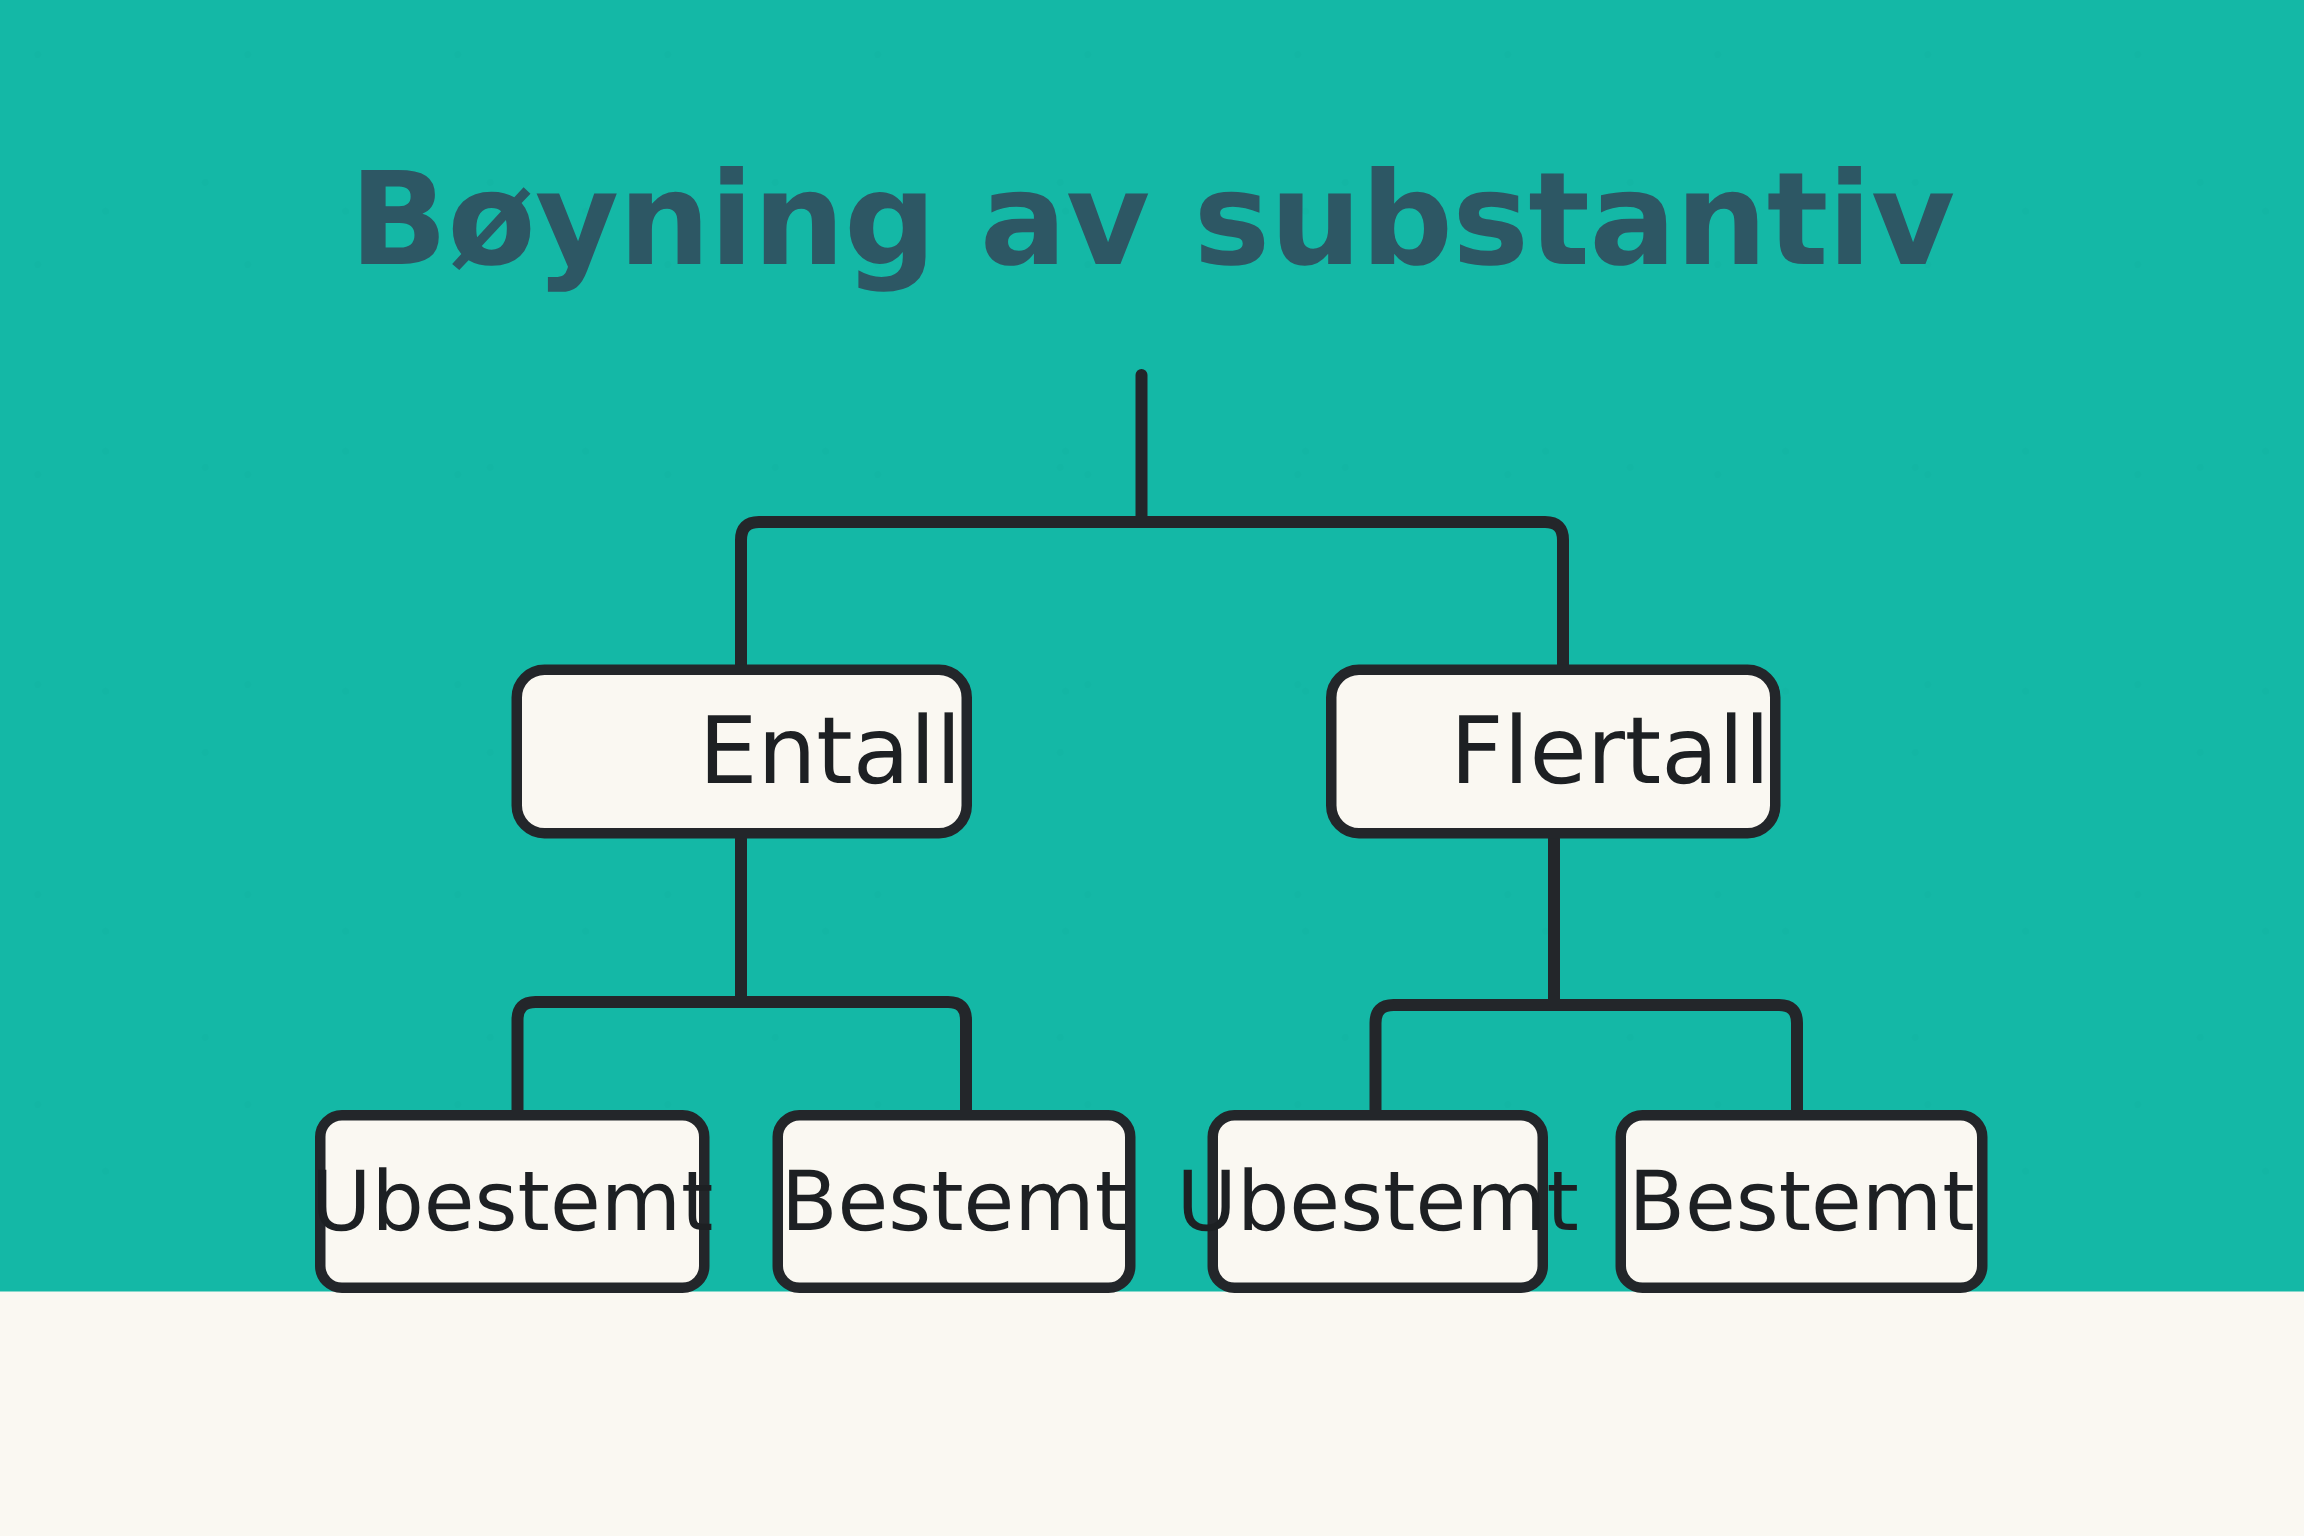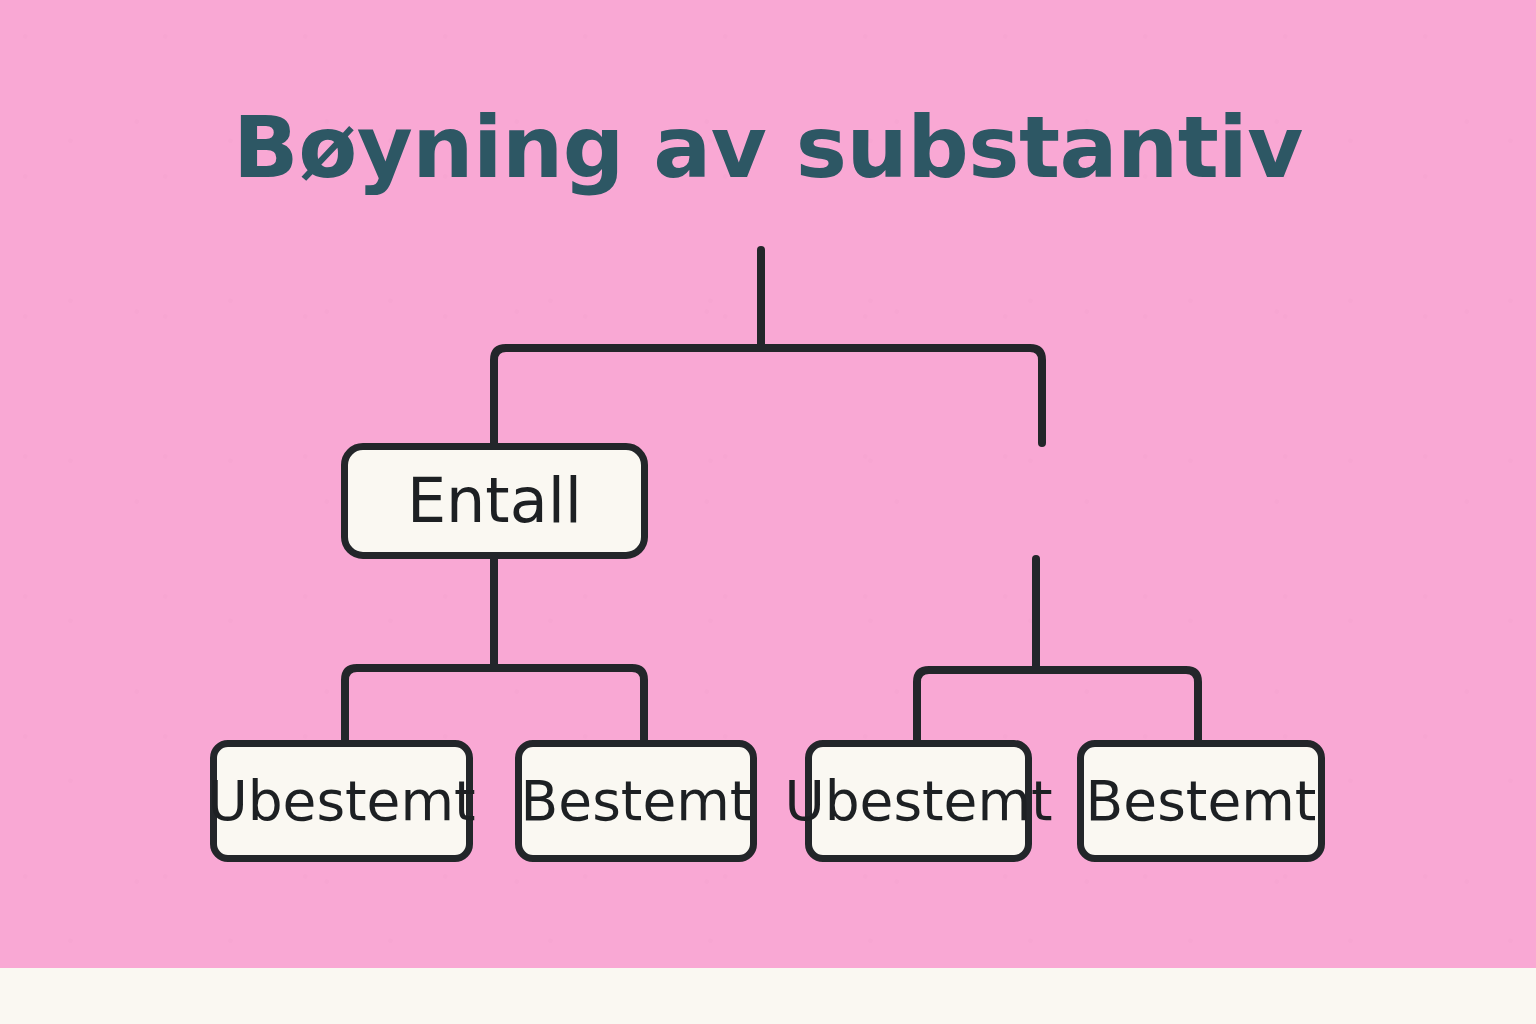--- a/index.html
+++ b/index.html
@@ -11,22 +11,22 @@
     width: 1536px;
     height: 1024px;
     background: #faf8f2;
     font-family: "DejaVu Sans", sans-serif;
     overflow: hidden;
   }
 
   #canvas {
     position: relative;
     width: 1536px;
-    height: 968px;
-    background: #f9a8d4;
+    height: 861px;
+    background: #14b8a6;
   }
 
   
   #paper-grain {
     position: absolute;
     inset: 0;
     pointer-events: none;
     background:
       radial-gradient(circle at 18% 26%, rgba(0,0,0,0.012) 0 2px, transparent 3px),
       radial-gradient(circle at 72% 64%, rgba(0,0,0,0.010) 0 2px, transparent 3px),
@@ -74,20 +74,21 @@
     font-weight: 400;
     line-height: 1;
     white-space: nowrap;
     user-select: none;
   }
 
   .node.level-1 {
     font-size: 62px;
     border-radius: 22px;
     border-width: 7px;
+    justify-content: flex-end;
   }
 
   .node.level-2 {
     font-size: 55px;
     border-radius: 18px;
     border-width: 7px;
   }
 
   
   #node-entall   { left: 341px; top: 443px; width: 307px; height: 116px; }
@@ -119,20 +120,23 @@
 
       <path d="M 1036 559 L 1036 670"></path>
       <path d="M 917 740 L 917 682 Q 917 670 929 670 L 1186 670 Q 1198 670 1198 682 L 1198 740"></path>
     </g>
   </svg>
 
   <div class="node level-1" id="node-entall">
     <span>Entall</span>
   </div>
 
+  <div class="node level-1" id="node-flertall">
+    <span>Flertall</span>
+  </div>
 
   <div class="node level-2" id="node-entall-ubestemt">
     <span>Ubestemt</span>
   </div>
 
   <div class="node level-2" id="node-entall-bestemt">
     <span>Bestemt</span>
   </div>
 
   <div class="node level-2" id="node-flertall-ubestemt">

